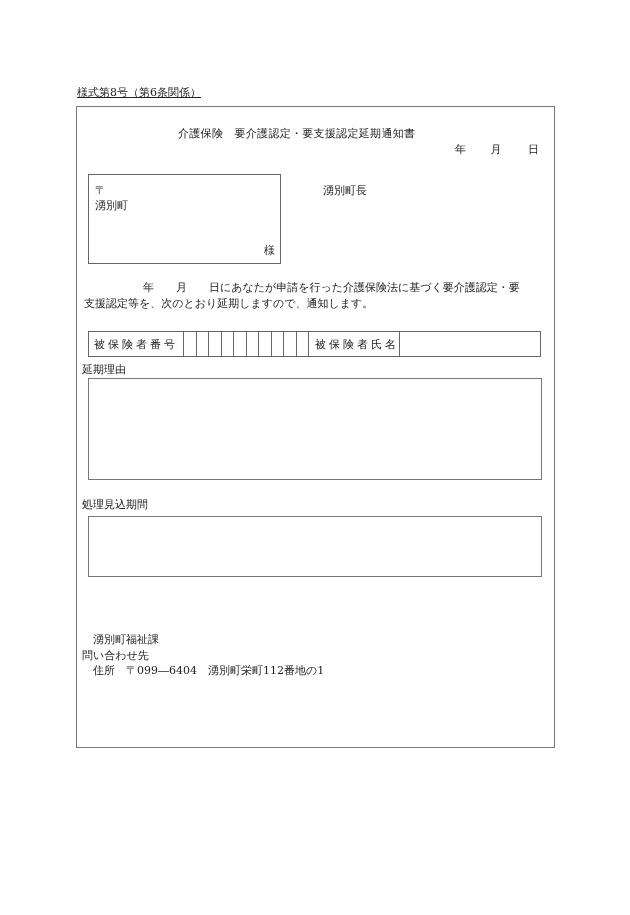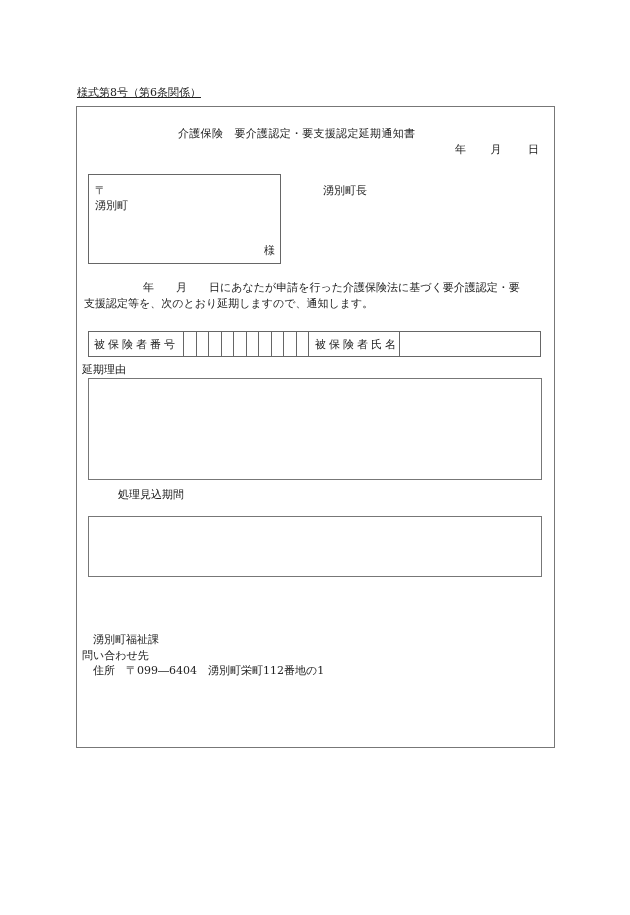--- a/index.html
+++ b/index.html
@@ -23,21 +23,21 @@
     .body2 { left: 84px; top: 296px; font-size: 11px; }
     table.idrow { position: absolute; left: 88px; top: 323px; border-collapse: collapse; height: 26px; margin-top: 8px; }
     table.idrow td { border: 1px solid #666; padding: 0; font-size: 11px; height: 18px; }
     td.lbl { width: 94px; text-align: center; letter-spacing: 3px; }
     td.digit { width: 11.5px; }
     td.lbl2 { width: 90px; text-align: right; letter-spacing: 3px; }
     td.namecell { width: 140px; }
     .sec-label { font-size: 11px; }
     .reason-label { left: 82px; top: 362px; }
     .reason-box { left: 88px; top: 378px; width: 454px; height: 102px; border: 1px solid #777; box-sizing: border-box; }
-    .period-label { left: 82px; top: 487px; margin-left: 36px; }
+    .period-label { left: 82px; top: 497px; }
     .period-box { left: 88px; top: 516px; width: 454px; height: 61px; border: 1px solid #777; box-sizing: border-box; }
     .contact { left: 82px; top: 632px; font-size: 11px; line-height: 15.5px; white-space: pre; }
   </style>
 </head>
 <body>
 
 <div class="abs form-no">様式第8号（第6条関係）</div>
 
 <div class="abs outer"></div>
 

